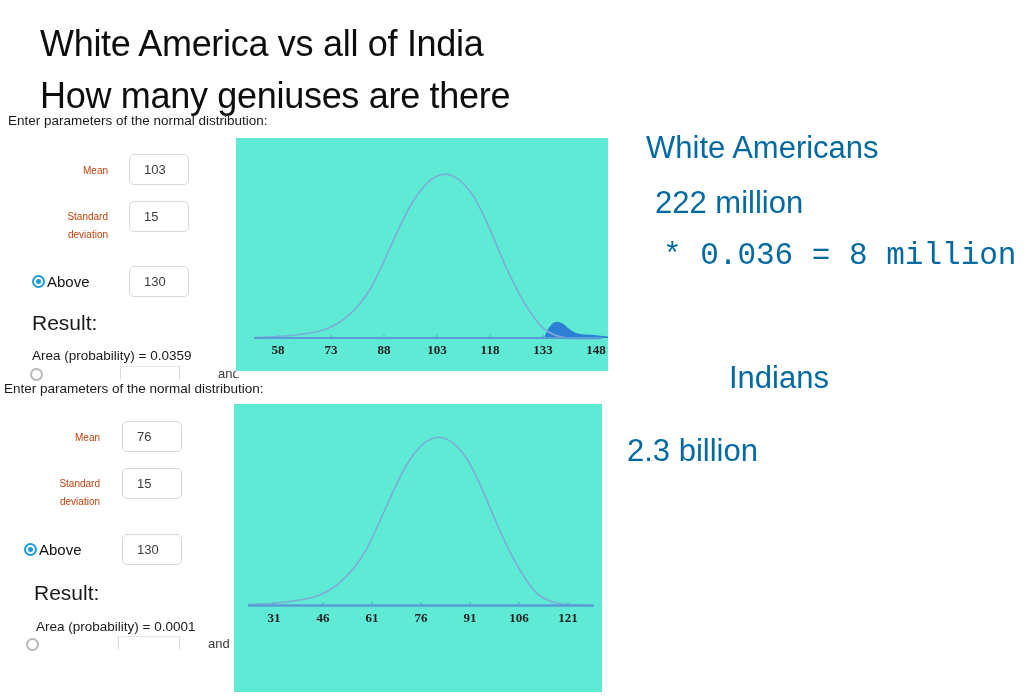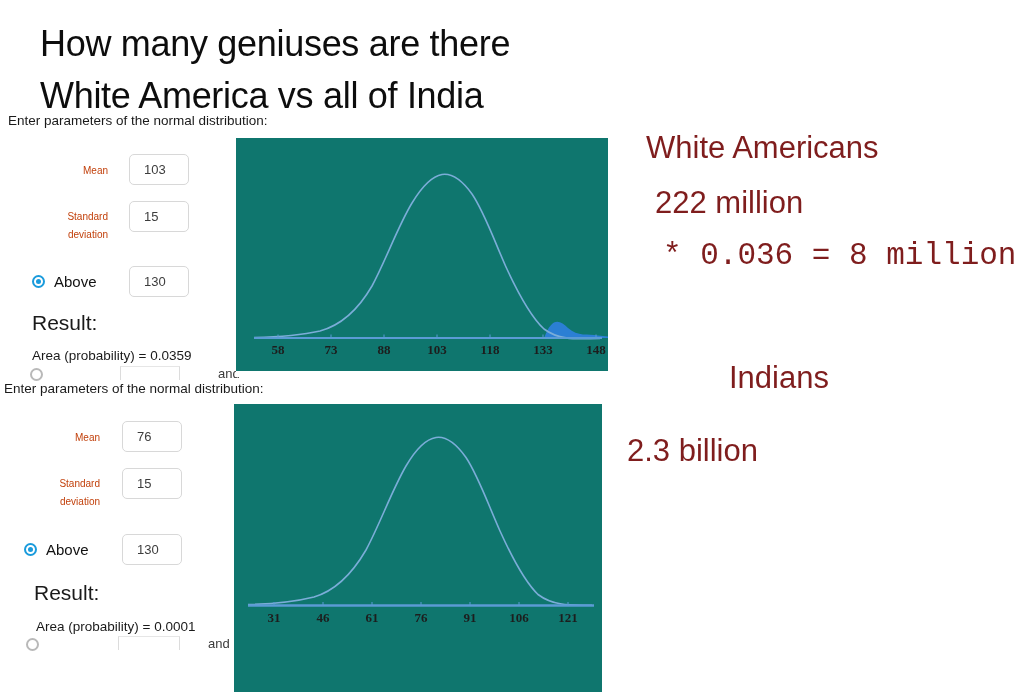--- a/index.html
+++ b/index.html
@@ -64,21 +64,21 @@
     font-size: 13px;
     color: #3d3d3d;
     display: flex;
     align-items: center;
     padding-left: 14px;
   }
   .radio-row {
     position: absolute;
     display: flex;
     align-items: center;
-    gap: 9px;
+    gap: 2px;
   }
   .radio {
     width: 13px;
     height: 13px;
     border-radius: 50%;
     border: 2px solid #1a9bdc;
     box-sizing: border-box;
     position: relative;
     background: #ffffff;
     flex: 0 0 auto;
@@ -126,21 +126,21 @@
     border-left: 1px solid #dcdcdc;
     border-right: 1px solid #dcdcdc;
     border-top: 1px solid #e6e6e6;
     background: #fff;
     box-sizing: border-box;
   }
 
   
   .chart-panel {
     position: absolute;
-    background: #0f766e;
+    background: #5eead4;
     overflow: hidden;
   }
   .chart-panel svg {
     display: block;
   }
   .tick-label {
     font-family: "Liberation Serif", serif;
     font-weight: bold;
     font-size: 13px;
     fill: #1d1d1d;
@@ -149,40 +149,40 @@
     font-family: "Liberation Serif", serif;
     font-weight: bold;
     font-size: 13px;
     fill: #1d1d1d;
   }
 
   
   .anno {
     position: absolute;
     white-space: nowrap;
-    color: #7f1d1d;
+    color: #0369a1;
   }
   .anno-l1 { font-size: 31px; }
   .anno-l2 { font-size: 31px; }
   .anno-l3 { font-size: 31px; font-family: Liberation Mono, monospace; }
 
   
   .seam {
     position: absolute;
     background: #f2f2f2;
   }
 </style>
 </head>
 <body>
 
 <div class="slide">
 
   <div class="title-block">
+    <div class="title-line">White America vs all of India</div>
     <div class="title-line">How many geniuses are there</div>
-    <div class="title-line">White America vs all of India</div>
   </div>
 
   <div class="calc">
 
     <div class="calc-header" style="left:8px; top:113px;">Enter parameters of the normal distribution:</div>
 
     <div class="field-label" style="left:18px; top:162px; width:90px;">Mean</div>
     <div class="field-input" style="left:129px; top:154px; width:60px; height:31px;">103</div>
 
     <div class="field-label" style="left:8px; top:208px; width:100px;">

